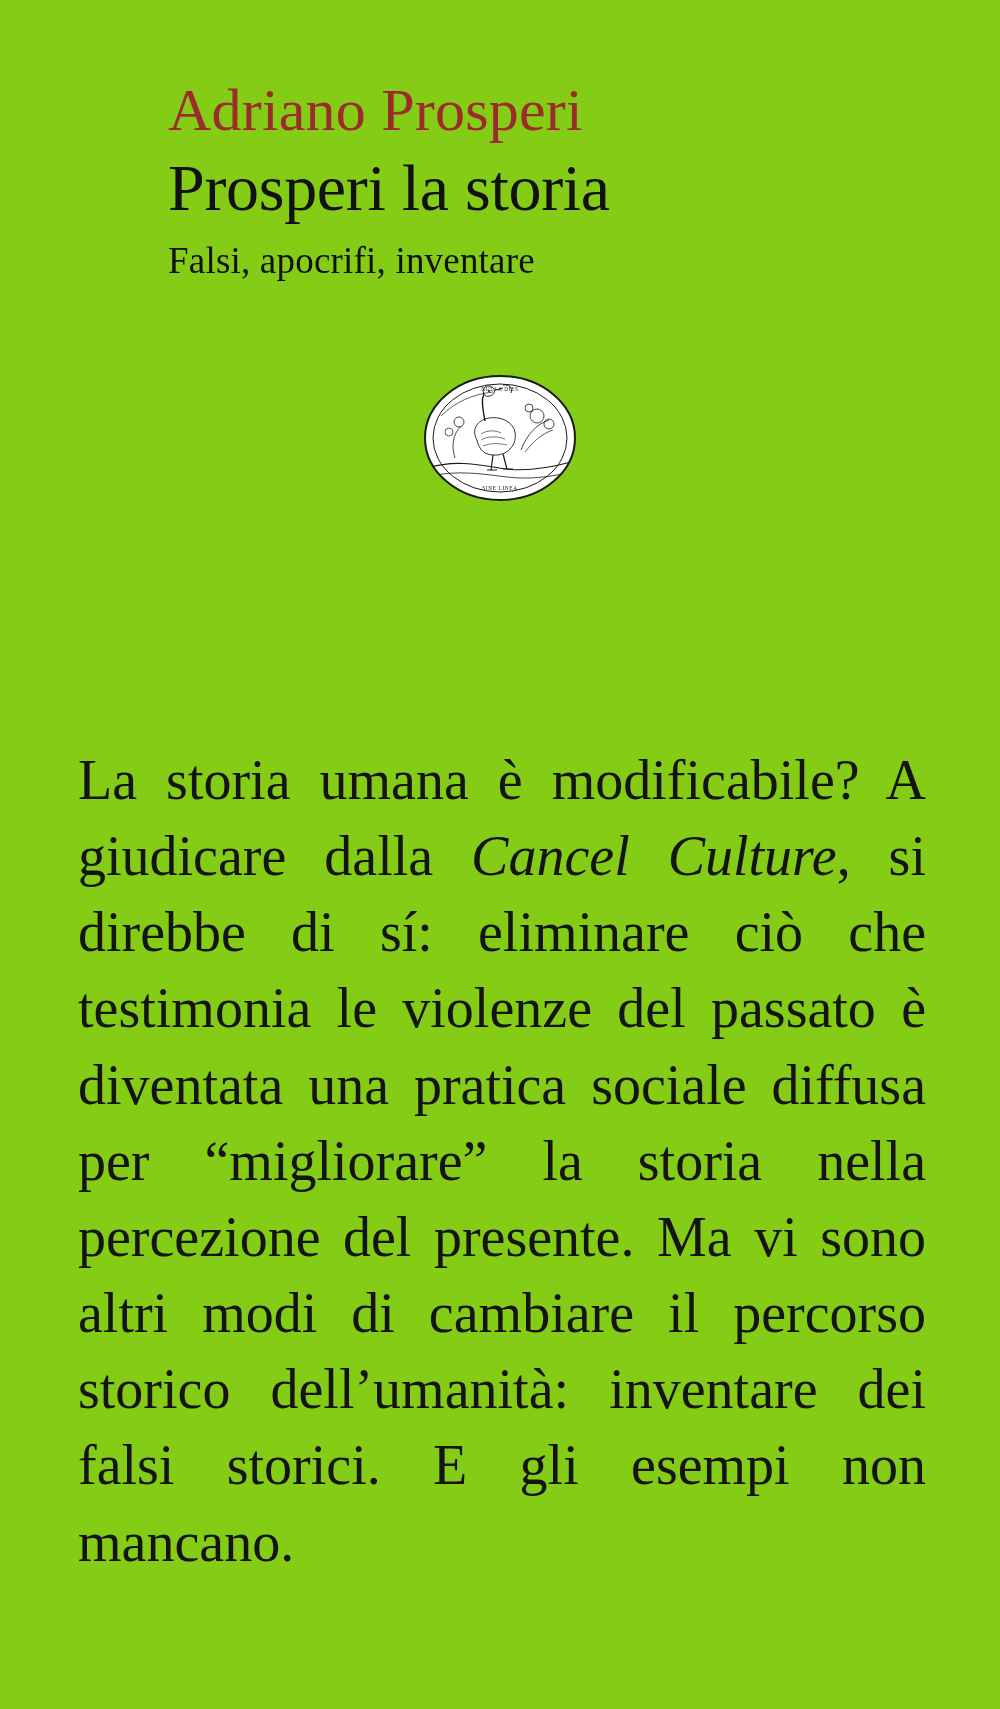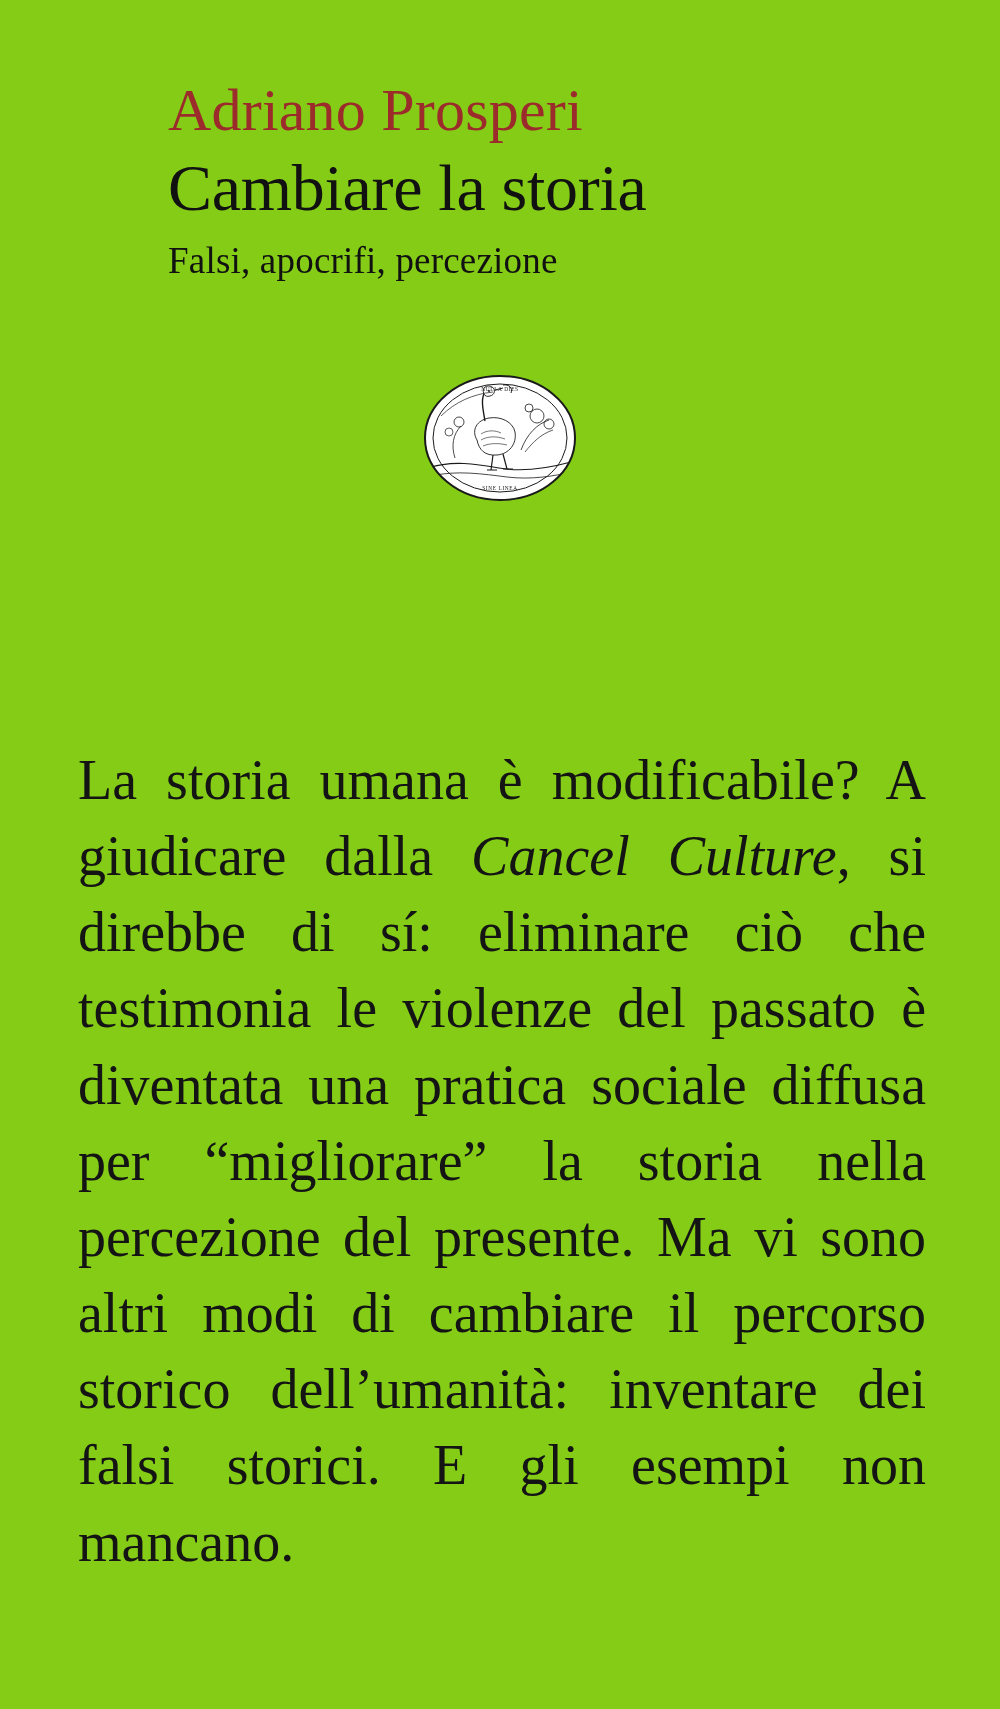--- a/index.html
+++ b/index.html
@@ -96,22 +96,22 @@
 
   .blurb p { margin: 0; }
 </style>
 </head>
 <body>
 
 <div class="cover">
 
   <div class="header">
     <div class="author">Adriano Prosperi</div>
-    <div class="title">Cambiare la storia</div>
-    <div class="subtitle">Falsi, apocrifi, percezione</div>
+    <div class="title">Prosperi la storia</div>
+    <div class="subtitle">Falsi, apocrifi, inventare</div>
   </div>
 
   <div class="logo-wrap">
     <div class="logo">
       <svg viewBox="0 0 158 132" width="158" height="132" aria-hidden="true">
         <defs>
           <clipPath id="ovalclip">
             <ellipse cx="79" cy="66" rx="75" ry="62"></ellipse>
           </clipPath>
         </defs>

